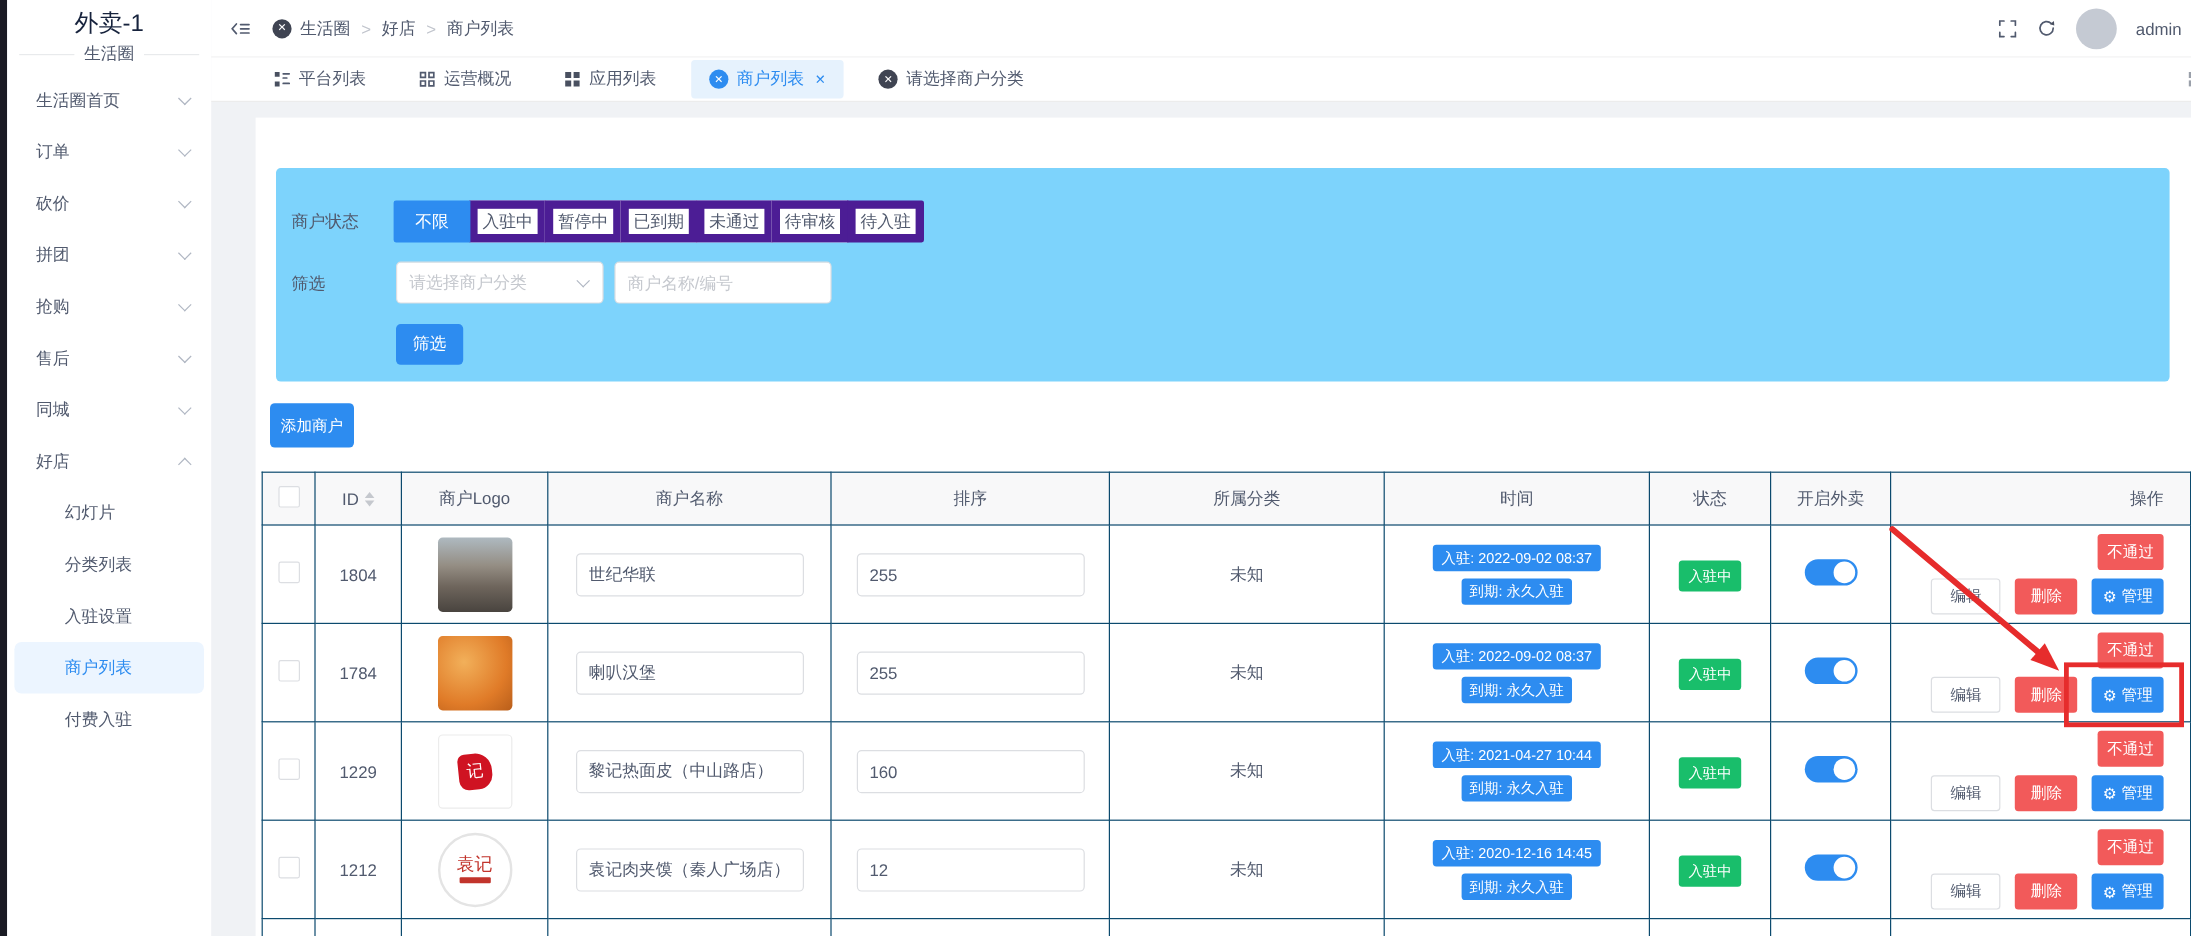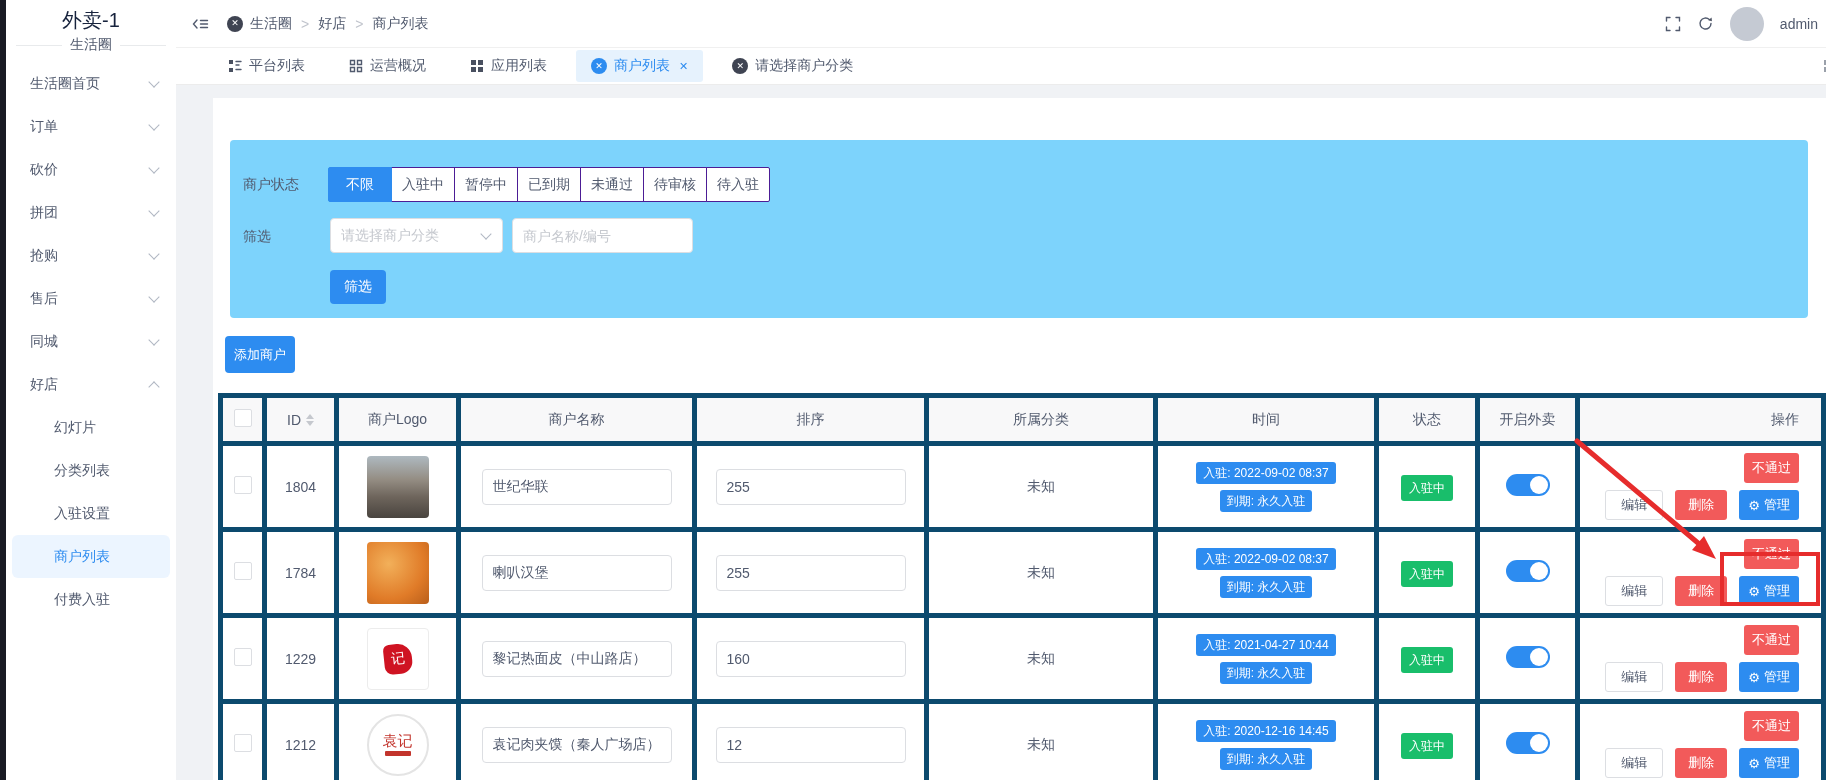--- a/index.html
+++ b/index.html
@@ -38,42 +38,42 @@
   .tab{display:flex;align-items:center;gap:7px;height:32px;padding:0 15px;cursor:pointer;color:#515a6e;}
   .tab.active{background:#e6f2fd;border-radius:3px;color:#2d8cf0;}
   .tab .close{font-size:11px;color:#2d8cf0;margin-left:2px;}
   .tab-more{position:absolute;right:-3px;top:12px;display:flex;flex-direction:column;gap:2px;}
   .tab-more i{width:5px;height:5px;background:#9aa0aa;display:block;}
   
   .panel{position:absolute;left:213px;top:98px;width:1613px;height:682px;background:#fff;overflow:hidden;}
   .filter-box{position:absolute;left:17px;top:42px;width:1578px;height:178px;background:#7dd3fc;border-radius:4px;}
   .f-label{position:absolute;left:13px;width:90px;color:#515a6e;}
   .seg-group{position:absolute;left:98px;top:27px;display:flex;}
-  .seg{min-width:64px;height:35px;box-sizing:border-box;border:1px solid #4c1d95;background:#fff;
+  .seg{min-width:64px;height:35px;box-sizing:border-box;border:7px solid #4c1d95;background:#fff;
        display:flex;align-items:center;justify-content:center;margin-left:-1px;cursor:pointer;color:#515a6e;}
   .seg:first-child{border-radius:2px 0 0 2px;margin-left:0;}
   .seg:last-child{border-radius:0 2px 2px 0;}
   .seg.active{background:#2d8cf0;border-color:#2d8cf0;color:#fff;z-index:1;}
   .select{position:absolute;left:100px;top:78px;width:173px;height:35px;background:#fff;border:1px solid #dcdee2;
           border-radius:4px;display:flex;align-items:center;padding:0 28px 0 10px;box-sizing:border-box;
           color:#c5c8ce;cursor:pointer;}
   .select .chev{position:absolute;right:12px;}
   .text-input{position:absolute;left:282px;top:78px;width:181px;height:35px;border:1px solid #dcdee2;
               border-radius:4px;box-sizing:border-box;padding:0 10px;font:inherit;color:#515a6e;}
   .text-input::placeholder{color:#c5c8ce;}
   .btn{border:none;border-radius:4px;font-family:inherit;cursor:pointer;display:inline-flex;
        align-items:center;justify-content:center;gap:4px;}
   .btn.primary{background:#2d8cf0;color:#fff;}
   .btn.danger{background:#f25a5a;color:#fff;}
   .btn.plain{background:#fff;color:#515a6e;border:1px solid #dcdee2;}
   .submit-btn{position:absolute;left:100px;top:130px;height:34px;padding:0 14px;font-size:14px;}
   .add-btn{position:absolute;left:12px;top:238px;height:37px;padding:0 9px;font-size:13px;}
   
   table.grid{position:absolute;left:5px;top:295px;width:1608px;border-collapse:collapse;table-layout:fixed;}
-  .grid th,.grid td{border:5px solid #0c4a6e;text-align:center;font-weight:400;padding:0;margin-left:40px;}
+  .grid th,.grid td{border:1px solid #0c4a6e;text-align:center;font-weight:400;padding:0;margin-left:40px;}
   .grid th{height:43px;background:#f8f8f9;color:#515a6e;}
   .grid td{height:81px;background:#fff;}
   .id-head{display:flex;align-items:center;justify-content:center;gap:5px;}
   .carets{display:flex;flex-direction:column;gap:2px;}
   .carets i{width:0;height:0;border-left:4px solid transparent;border-right:4px solid transparent;display:block;}
   .caret-up{border-bottom:5px solid #c5c8ce;} .caret-down{border-top:5px solid #c5c8ce;}
   .cbx{width:16px;height:16px;border:1px solid #dcdee2;border-radius:2px;background:#fff;display:inline-block;cursor:pointer;}
   .cell-input{width:190px;height:36px;border:1px solid #dcdee2;border-radius:4px;box-sizing:border-box;
               padding:0 10px;font:inherit;color:#515a6e;}
   .logo{width:62px;height:62px;border-radius:4px;margin:0 auto;display:flex;align-items:center;justify-content:center;}

